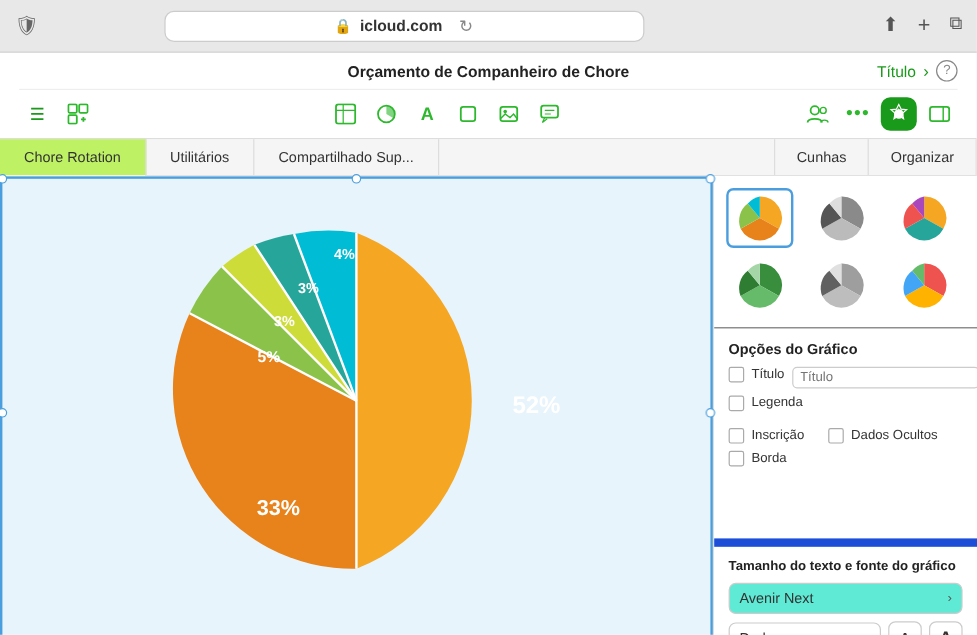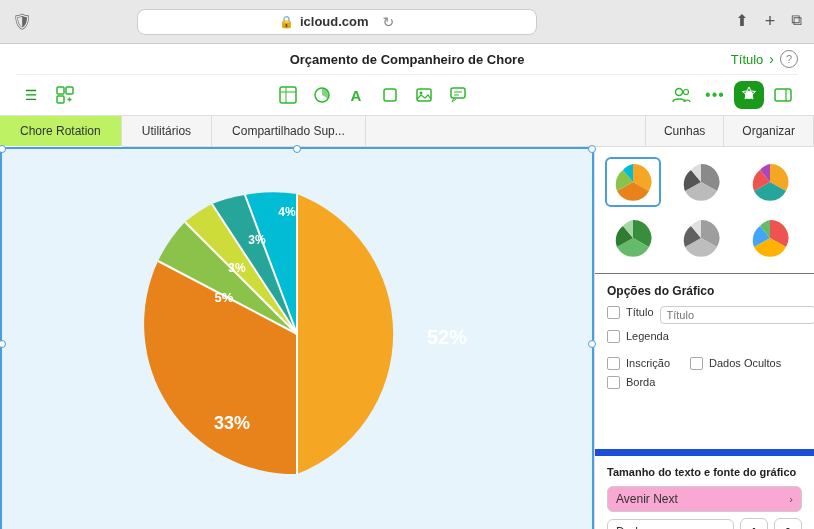--- a/index.html
+++ b/index.html
@@ -225,21 +225,21 @@
       color: #222;
       margin-bottom: 8px;
     }
     .font-select {
       width: 100%;
       border: 1px solid #ccc;
       border-radius: 6px;
       padding: 5px 8px;
       font-size: 12px;
       color: #333;
-      background: #f9a8d4;
+      background: #5eead4;
       display: flex;
       align-items: center;
       justify-content: space-between;
       margin-bottom: 6px;
       cursor: pointer;
     }
     .font-size-row {
       display: flex;
       align-items: center;
       gap: 6px;

